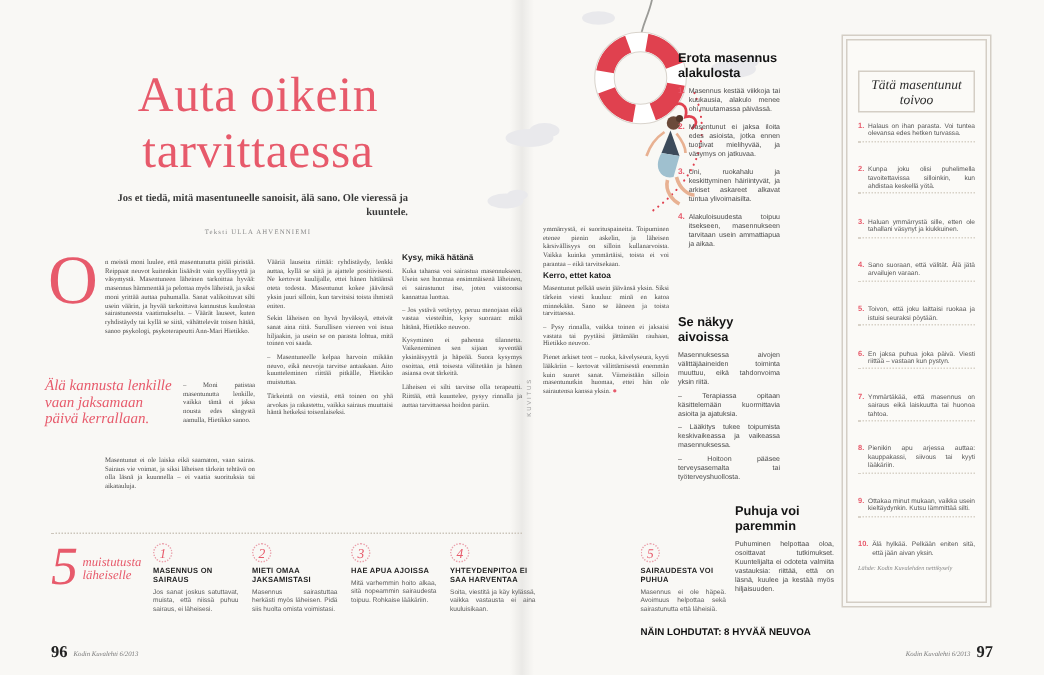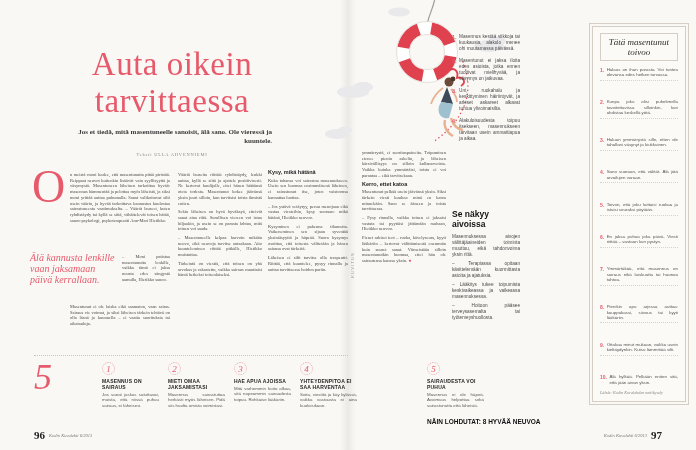--- a/index.html
+++ b/index.html
@@ -38,23 +38,23 @@
   #fb1 { left:452px; top:34px; }
   #fb2 { left:452px; top:210px; }
   #fb3 { left:490px; top:336px; width:66px; }
   .fb-h { font-weight:bold; font-size:8.5px; line-height:9.5px; color:#141414; margin-bottom:5px; }
   .fb-item { display:flex; gap:2.5px; margin-bottom:6px; }
   .fb-num { color:#e75a6b; font-weight:bold; font-size:5.5px; }
   .fb-text { font-size:4.7px; line-height:6px; color:#4b4b4b; text-align:justify; flex:1; }
   .fb-p { font-size:4.7px; line-height:6px; color:#4b4b4b; text-align:justify; margin-bottom:3px; }
 
   
-  #wishbox { position:absolute; left:592px; top:26px; width:94px; height:376px; background:#fbfaf7;
+  #wishbox { position:absolute; left:564px; top:26px; width:94px; height:376px; background:#fbfaf7;
              border:1px solid #d4cec5; outline:1px solid #d4cec5; outline-offset:2px;
-             padding:6px 7px; font-family:"Liberation Sans", sans-serif; display:flex; flex-direction:column; }
+             padding:20px 7px; font-family:"Liberation Sans", sans-serif; display:flex; flex-direction:column; }
   .wb-title { font-family:"Liberation Serif", serif; font-style:italic; font-size:9px; line-height:10px;
               text-align:center; color:#2c2c2c; border:1px solid #d4cec5; padding:3px 2px; margin-bottom:4px; }
   .wb-items { flex:1; display:flex; flex-direction:column; justify-content:space-between; }
   .wb-item { display:flex; gap:2.5px; padding:2px 0; border-bottom:1px dotted #d8d2c8; }
   .wb-item:last-child { border-bottom:none; }
   .wb-num { color:#e75a6b; font-weight:bold; font-size:5px; }
   .wb-text { font-size:4.4px; line-height:5.4px; color:#555; text-align:justify; flex:1; }
   .wb-source { font-style:italic; font-size:4.2px; color:#8a8a8a; margin-top:3px; font-family:"Liberation Serif", serif; }
 
   
@@ -162,20 +162,21 @@
         <path d="M2,24 C0,32 6,38 10,40" stroke="#e8b192" stroke-width="2.4" fill="none"></path>
         <path d="M8,22 C10,30 16,34 20,34" stroke="#e8b192" stroke-width="2.4" fill="none"></path>
         <path d="M0,-8 C-6,-4 -10,2 -12,8" stroke="#e8b192" stroke-width="1.8" fill="none"></path>
         <path d="M8,-7 C12,-2 14,2 14,6" stroke="#e8b192" stroke-width="1.8" fill="none"></path>
       </g>
     </svg>
   </div>
   <div id="credit">KUVITUS</div>
 
   <div class="fb" id="fb1">
+    <div class="fb-h">Erota masennus alakulosta</div>
     <div class="fb-item">
       <span class="fb-num">1.</span>
       <span class="fb-text">Masennus kestää viikkoja tai kuukausia, alakulo menee ohi muutamassa päivässä.</span>
     </div>
     <div class="fb-item">
       <span class="fb-num">2.</span>
       <span class="fb-text">Masentunut ei jaksa iloita edes asioista, jotka ennen tuottivat mielihyvää, ja väsymys on jatkuvaa.</span>
     </div>
     <div class="fb-item">
       <span class="fb-num">3.</span>
@@ -188,20 +189,24 @@
   </div>
 
   <div class="fb" id="fb2">
     <div class="fb-h">Se näkyy aivoissa</div>
     <div class="fb-p">Masennuksessa aivojen välittäjäaineiden toiminta muuttuu, eikä tahdonvoima yksin riitä.</div>
     <div class="fb-p">– Terapiassa opitaan käsittelemään kuormittavia asioita ja ajatuksia.</div>
     <div class="fb-p">– Lääkitys tukee toipumista keskivaikeassa ja vaikeassa masennuksessa.</div>
     <div class="fb-p">– Hoitoon pääsee terveysasemalta tai työterveyshuollosta.</div>
   </div>
 
+  <div class="fb" id="fb3">
+    <div class="fb-h">Puhuja voi paremmin</div>
+    <div class="fb-p">Puhuminen helpottaa oloa, osoittavat tutkimukset. Kuuntelijalta ei odoteta valmiita vastauksia: riittää, että on läsnä, kuulee ja kestää myös hiljaisuuden.</div>
+  </div>
 
   <div id="wishbox">
     <div class="wb-title">Tätä masentunut toivoo</div>
     <div class="wb-items">
       <div class="wb-item">
           <span class="wb-num">1.</span>
           <span class="wb-text">Halaus on ihan parasta. Voi tuntea olevansa edes hetken turvassa.</span>
         </div>
       <div class="wb-item">
           <span class="wb-num">2.</span>
@@ -239,20 +244,21 @@
           <span class="wb-num">10.</span>
           <span class="wb-text">Älä hylkää. Pelkään eniten sitä, että jään aivan yksin.</span>
         </div>
     </div>
     <div class="wb-source">Lähde: Kodin Kuvalehden nettikysely</div>
   </div>
 
   <div class="rule-dotted"></div>
   <div id="rem-lead">
     <div class="rem-5">5</div>
+    <div class="rem-label">muistutusta läheiselle</div>
   </div>
 
   <div class="tip" id="tip1">
     <div class="tip-num">1</div>
     <div class="tip-title">MASENNUS ON SAIRAUS</div>
     <div class="tip-text">Jos sanat joskus satuttavat, muista, että niissä puhuu sairaus, ei läheisesi.</div>
   </div>
   <div class="tip" id="tip2">
     <div class="tip-num">2</div>
     <div class="tip-title">MIETI OMAA JAKSAMISTASI</div>

